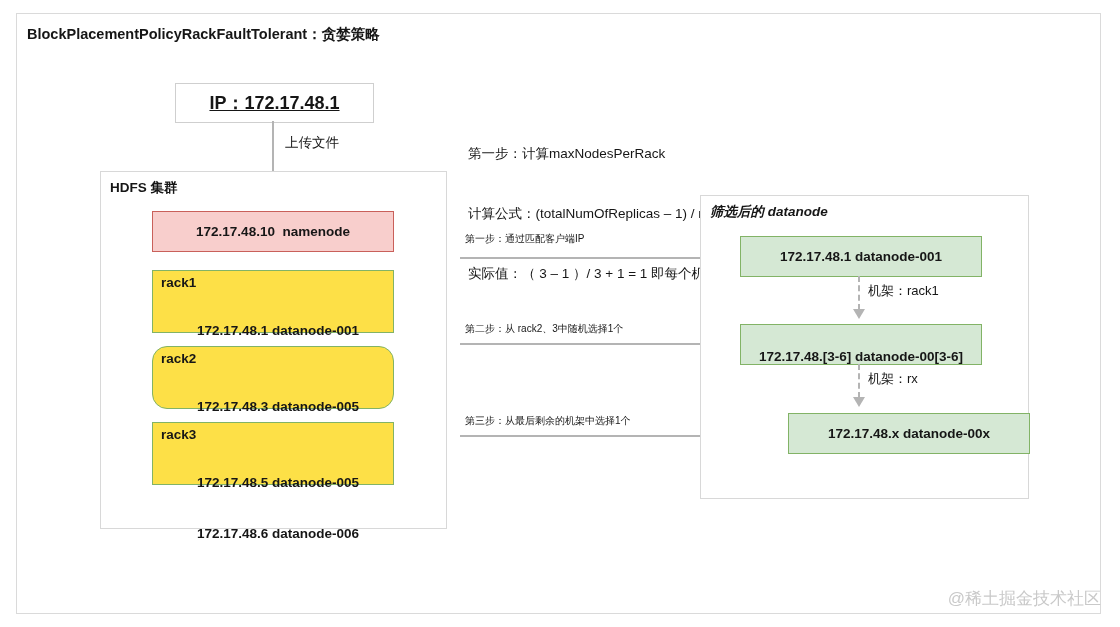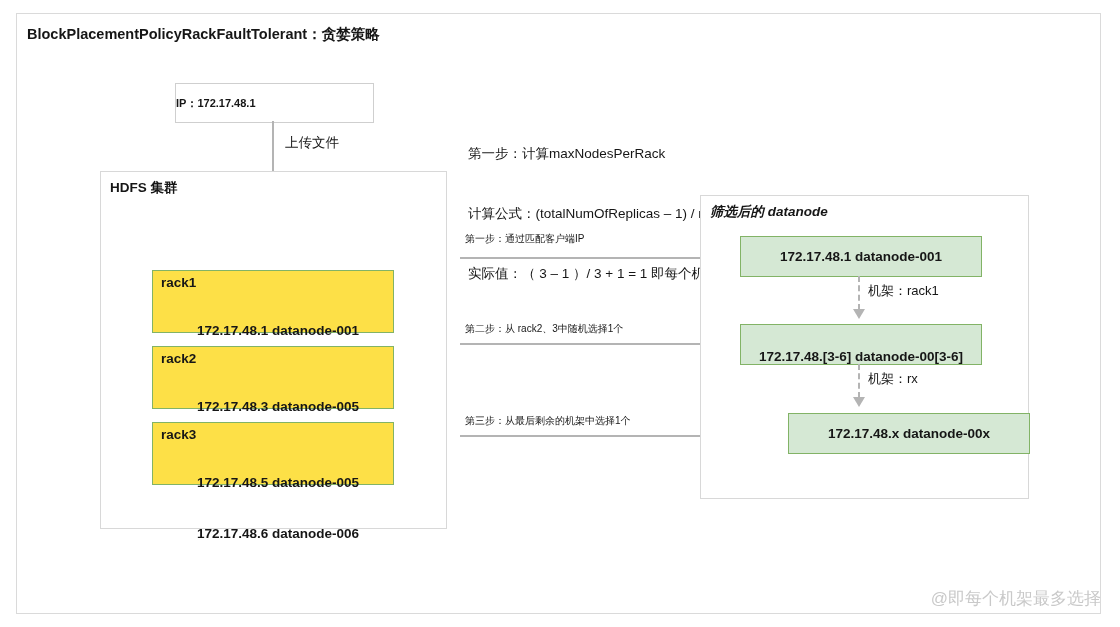--- a/index.html
+++ b/index.html
@@ -12,22 +12,22 @@
   .frame {
     left:16px; top:13px; width:1083px; height:599px;
     border:1px solid #dadada; background:#ffffff;
   }
   .title { left:27px; top:25px; font-size:14.5px; font-weight:bold; white-space:pre; }
 
   
   .ip-box {
     left:175px; top:83px; width:197px; height:38px;
     border:1px solid #cfcfcf; background:#ffffff;
-    display:flex; align-items:center; 
-    font-size:11px; font-weight:bold; white-space:pre;
+    display:flex; align-items:center; justify-content:center;
+    font-size:18px; font-weight:bold; white-space:pre;text-decoration:underline;
   }
 
   
   .container-box { border:1px solid #d8d8d8; background:#ffffff; }
   .hdfs-box   { left:100px; top:171px; width:345px; height:356px; }
   .result-box { left:700px; top:195px; width:327px; height:302px;font-style:italic; }
   .container-label {
     position:absolute; left:9px; top:7px;
     font-size:13.5px; font-weight:bold; white-space:pre;
   }
@@ -42,21 +42,21 @@
   .namenode { left:152px; top:211px; }
   .dn1 { left:740px; top:236px; }
   .dn2 { left:740px; top:324px;align-items:flex-end; }
   .dn3 { left:740px; top:413px;margin-left:48px; }
 
   
   .rack {
     left:152px; width:240px; height:61px;
     background:#fde047; border:1px solid #82b366;
   }
-  .rack1 { top:270px; } .rack2 { top:346px; } .rack3 { top:422px; }
+  .rack1 { top:270px; } .rack2 { top:346px;border-radius:15px; } .rack3 { top:422px; }
   .rack-name { position:absolute; left:8px; top:4px; font-size:13.5px; font-weight:bold; }
   .rack-nodes {
     position:absolute; left:44px; top:17px;
     font-size:13.5px; font-weight:bold; line-height:17px; white-space:pre;
   }
 
   
   .notes { left:468px; top:104px; font-size:13.5px; line-height:20px; white-space:pre; }
   .step-label { font-size:10px; white-space:pre; }
   .edge-label { font-size:13px; white-space:pre; }
@@ -95,20 +95,23 @@
   </div>
 
   <div class="abs vline" style="left:272px; top:121px; height:82px;"></div>
   <div class="abs arrow-down" style="left:267px; top:202px;"></div>
   <div class="abs plain-label" style="left:285px; top:134px;">上传文件</div>
 
   <div class="abs container-box hdfs-box">
     <div class="container-label">HDFS 集群</div>
   </div>
 
+  <div class="abs node node-red namenode">
+    <span>172.17.48.10  namenode</span>
+  </div>
 
   <div class="abs rack rack1">
     <div class="rack-name">rack1</div>
     <div class="rack-nodes">
       <div>172.17.48.1 datanode-001</div>
       <div>172.17.48.2 datanode-002</div>
     </div>
   </div>
 
   <div class="abs rack rack2">
@@ -162,15 +165,15 @@
   </div>
 
   <div class="abs vdash" style="left:858px; top:364px; height:34px;"></div>
   <div class="abs arrow-down" style="left:853px; top:397px;"></div>
   <div class="abs edge-label" style="left:868px; top:370px;">机架：rx</div>
 
   <div class="abs node node-green dn3">
     <span>172.17.48.x datanode-00x</span>
   </div>
 
-  <div class="abs watermark">@即每个机架最多选择</div>
+  <div class="abs watermark">@稀土掘金技术社区</div>
 
 </div>
 
 </body></html>

